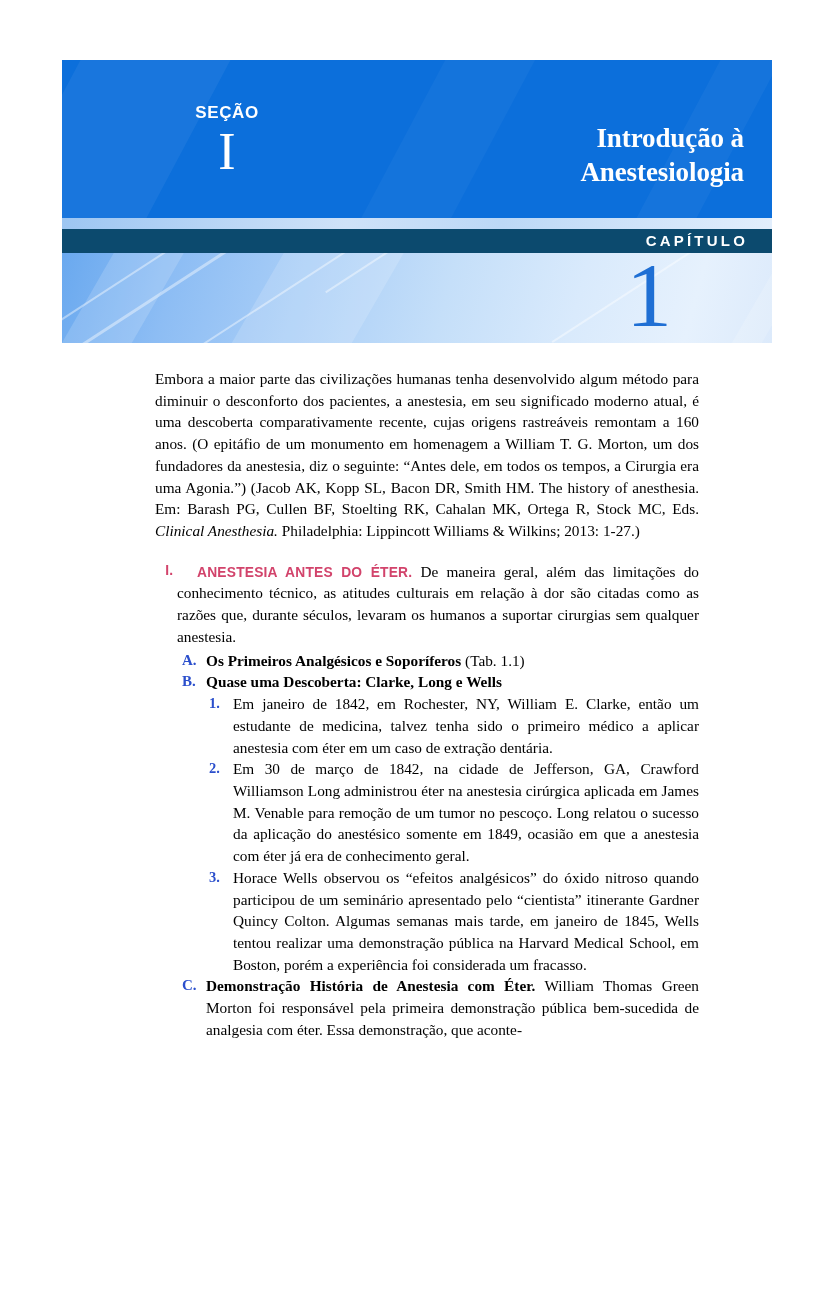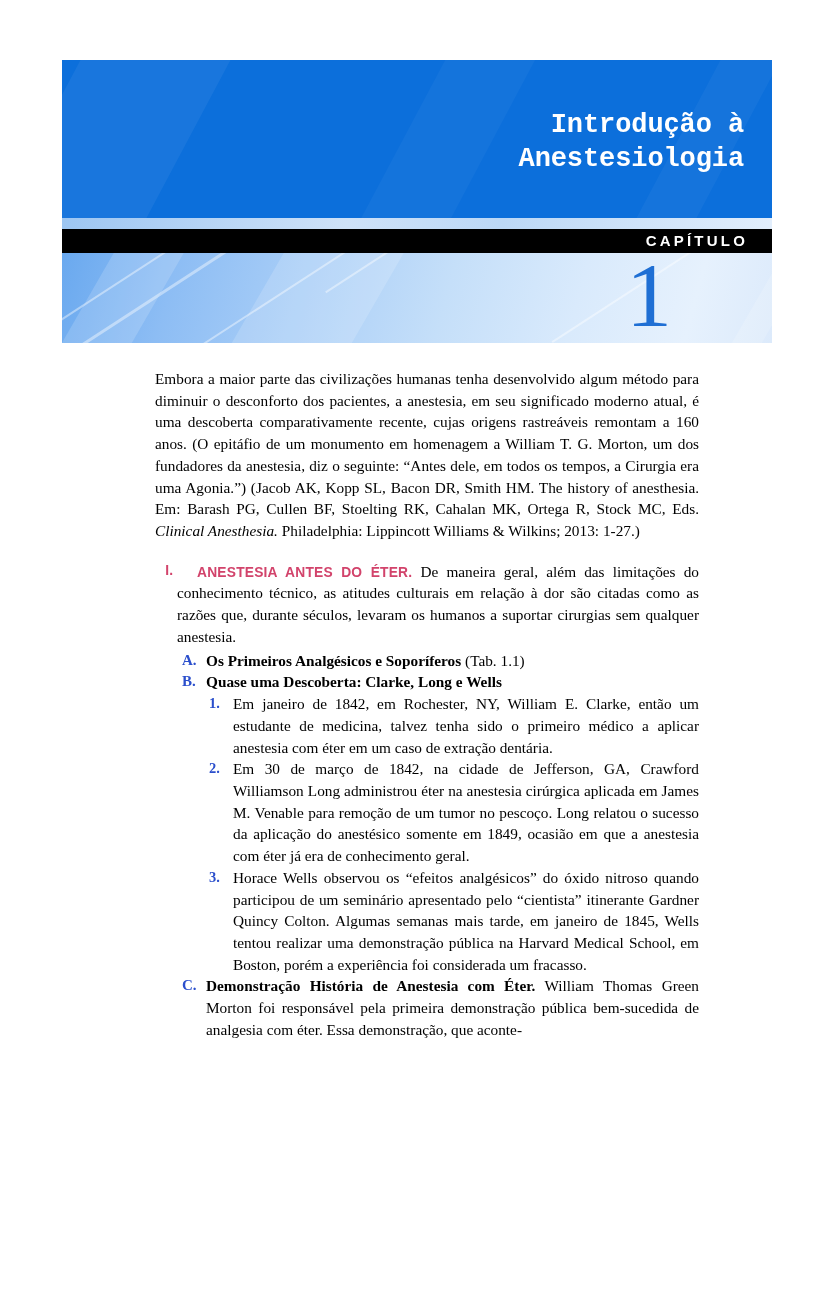--- a/index.html
+++ b/index.html
@@ -59,43 +59,43 @@
     font-family: "Liberation Serif", serif;
     font-size: 52px;
     line-height: 1.05;
     margin-top: 4px;
     font-weight: normal;
   }
 
   .banner-title {
     position: absolute;
     right: 28px;
-    top: 48px;
+    top: 61px;
     text-align: right;
     color: #ffffff;
-    font-family: Liberation Mono, monospace;
+    font-family: Liberation Serif, serif;
     font-weight: bold;
     font-size: 27px;
     line-height: 1.26;
     letter-spacing: -0.1px;
   }
 
   
   .banner-strip {
     position: relative;
     width: 100%;
     height: 11px;
     background: linear-gradient(90deg, #9dc6f2 0%, #cfe2f8 40%, #bcd8f6 62%, #e2eefc 100%);
   }
   
   .banner-cap {
     position: relative;
     width: 100%;
     height: 24px;
-    background: #000000;
+    background: #0c4a6e;
   }
   .cap-label {
     position: absolute;
     right: 24px;
     top: 2px;
     color: #ffffff;
     font-family: "Liberation Sans", sans-serif;
     font-weight: bold;
     font-size: 15px;
     letter-spacing: 3.2px;
@@ -248,20 +248,24 @@
 </head>
 <body>
 
 <div class="banner">
 
   <div class="banner-main">
     <div class="sheen sheen-a"></div>
     <div class="sheen sheen-b"></div>
     <div class="sheen sheen-c"></div>
 
+    <div class="secao-block">
+      <div class="secao-label">SEÇÃO</div>
+      <div class="secao-num">I</div>
+    </div>
 
     <div class="banner-title">
       <div>Introdução à</div>
       <div>Anestesiologia</div>
     </div>
   </div>
 
   <div class="banner-strip"></div>
 
   <div class="banner-cap">

